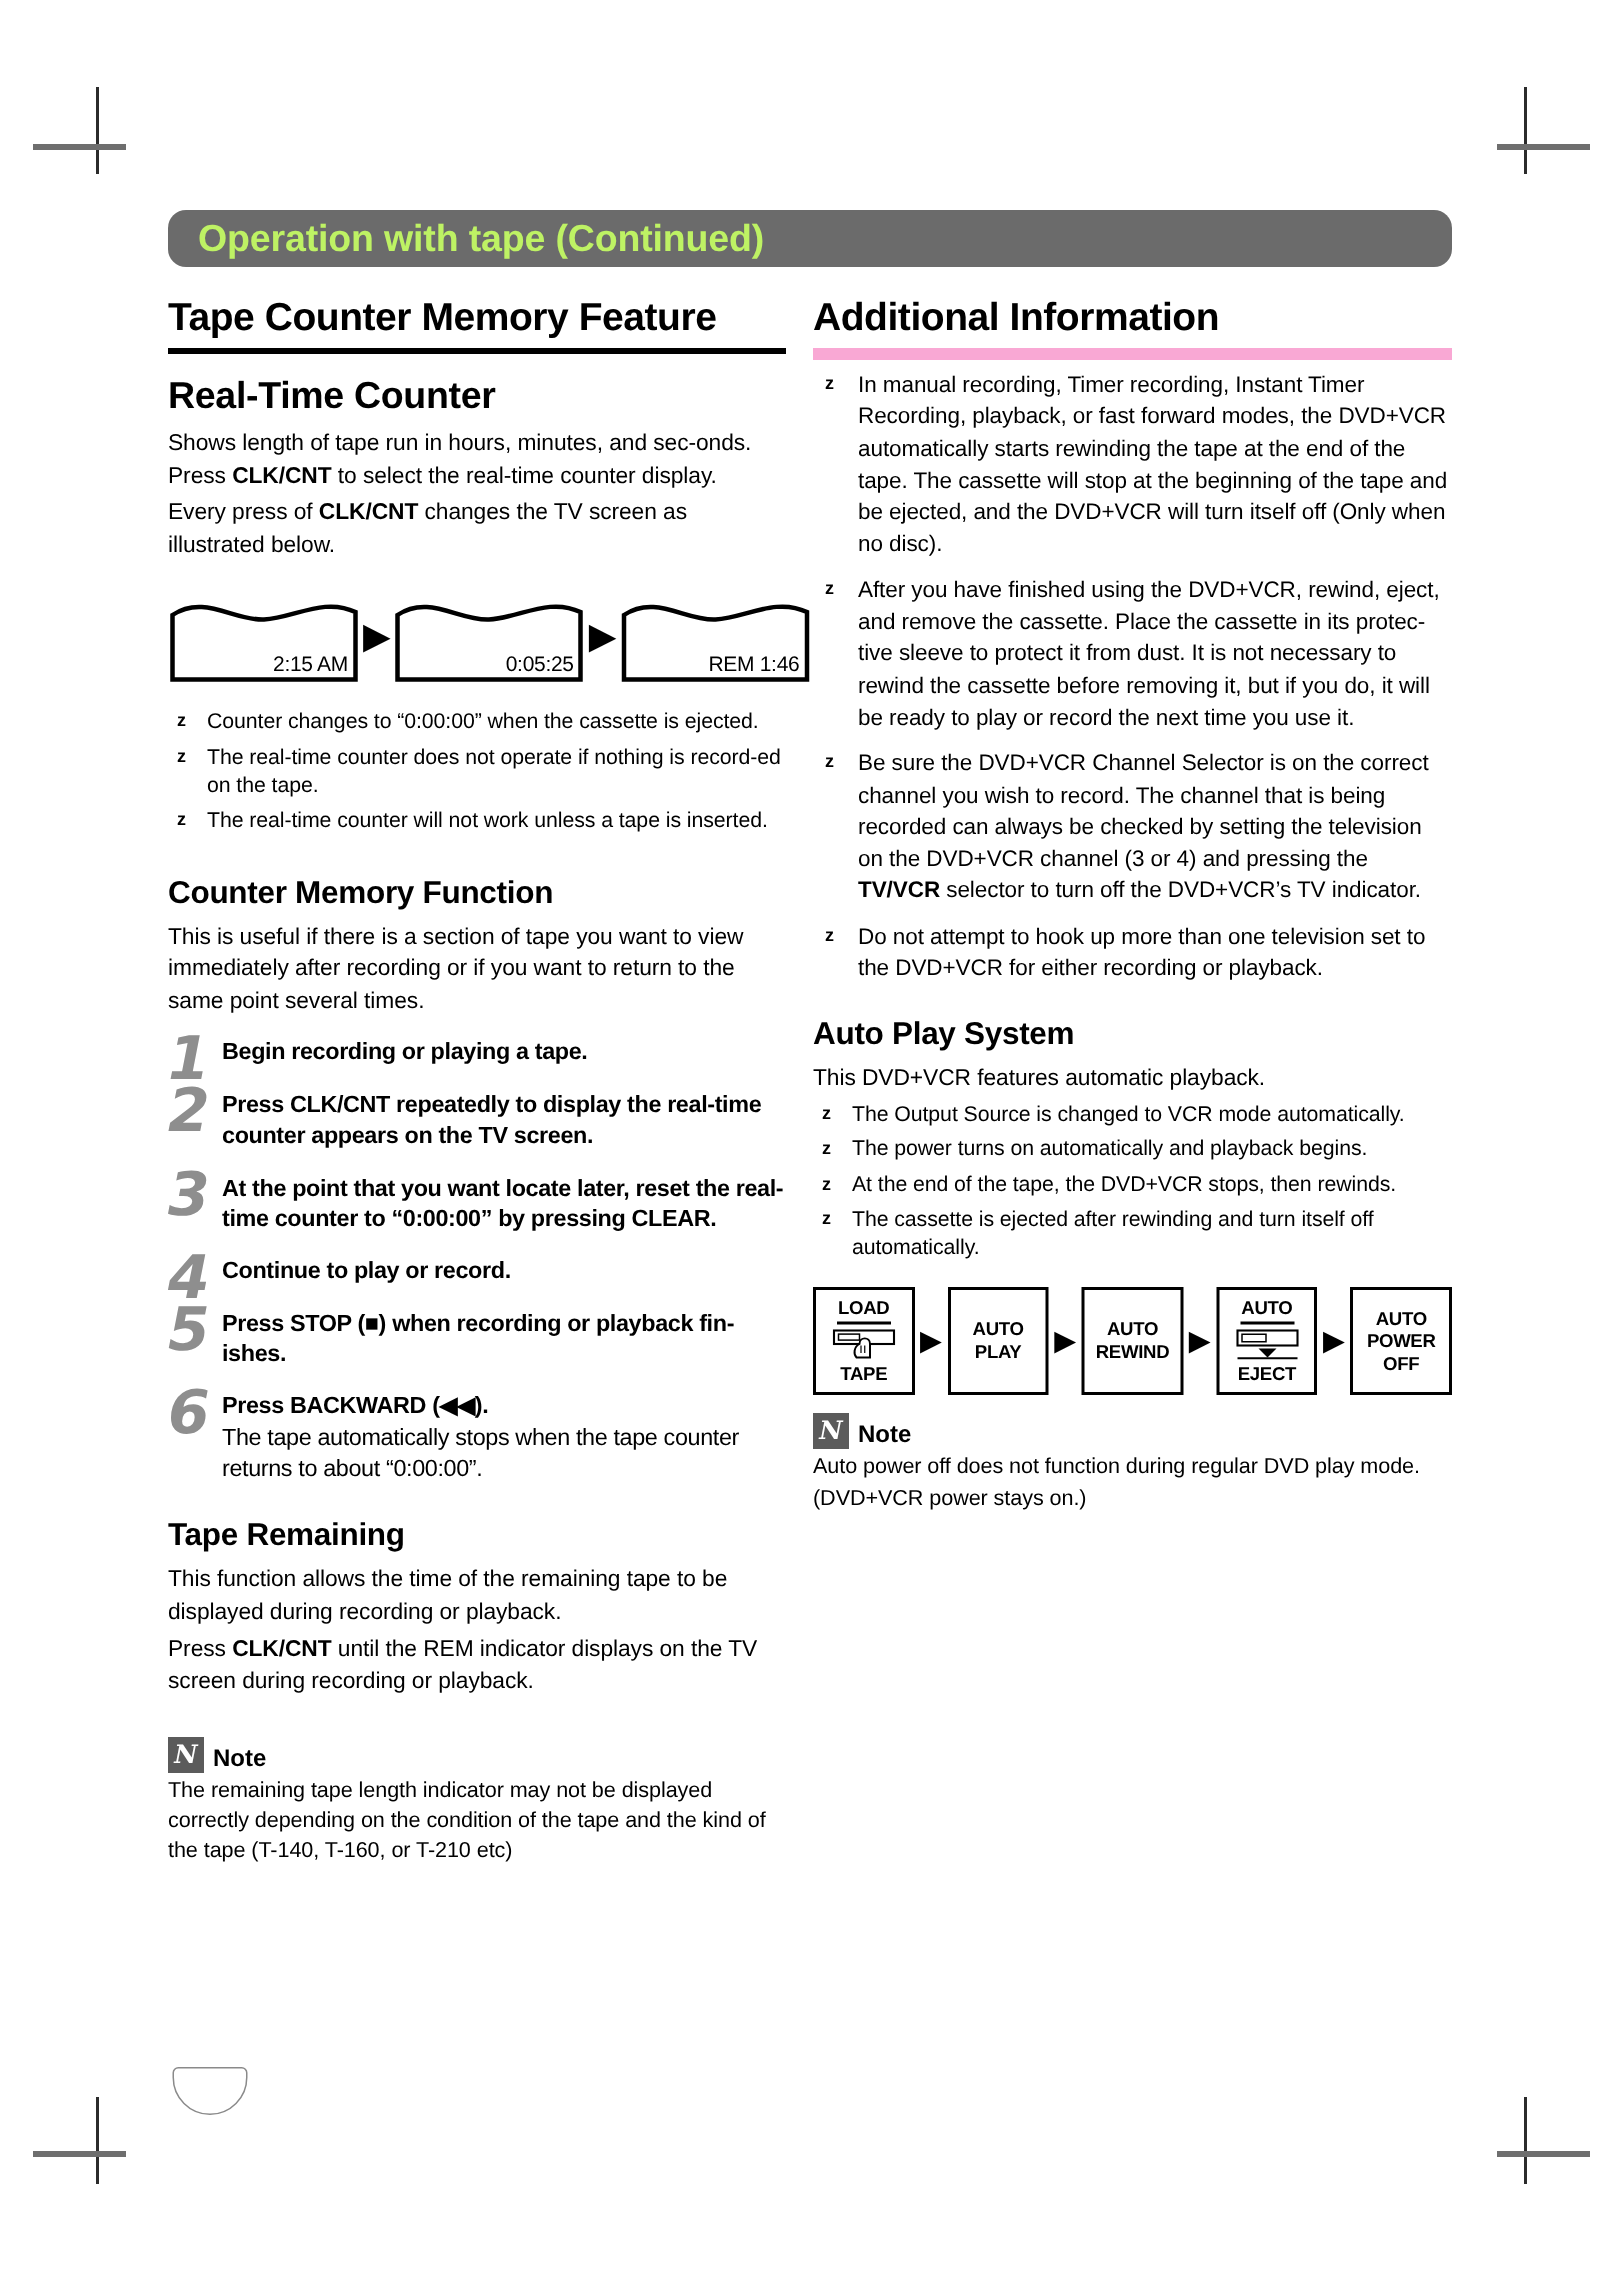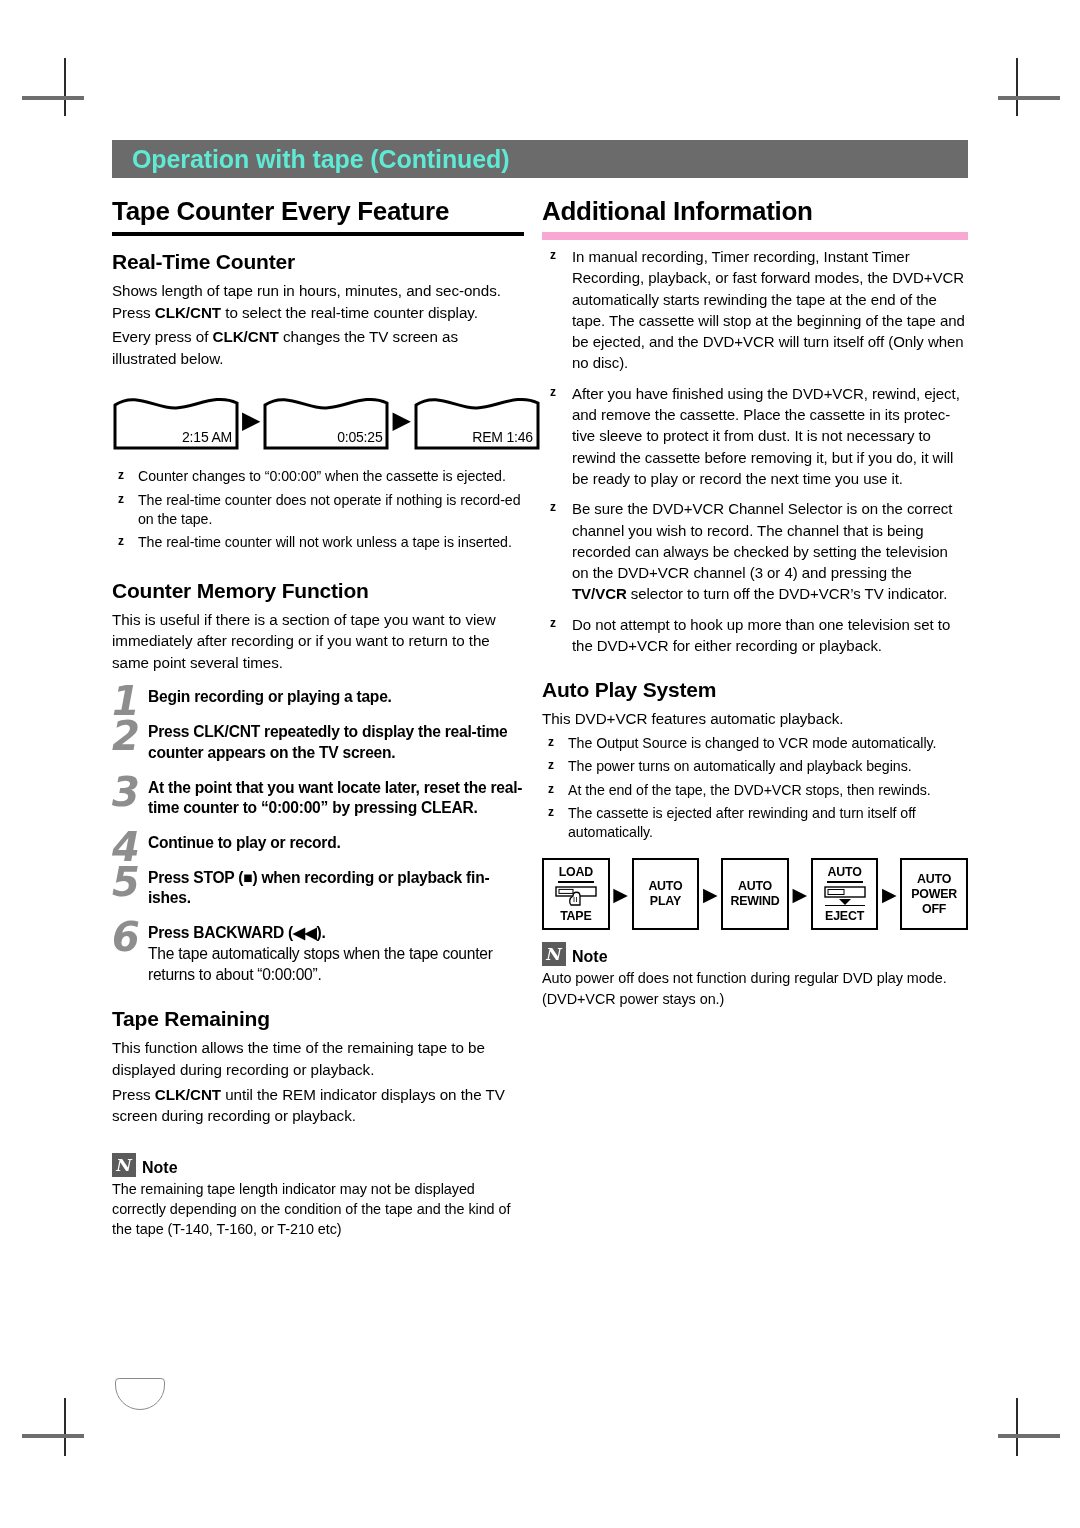--- a/index.html
+++ b/index.html
@@ -28,29 +28,30 @@
   .page {
     position: absolute;
     left: 112px;
     top: 140px;
     width: 856px;
   }
 
   
   .banner {
     background: #6b6b6b;
-    color: #5eead4;
+    color: #bef264;
     height: 38px;
     line-height: 38px;
     font-size: 25px;
     font-weight: bold;
     padding-left: 20px;
     letter-spacing: -0.1px;
     box-sizing: border-box;
     margin-bottom: 18px;
+    border-radius: 12px;
   }
 
   
   .cols {
     display: flex;
     gap: 0;
   }
   .col-left  { width: 430px; padding-right: 18px; box-sizing: border-box; }
   .col-right { width: 426px; }
 
@@ -59,21 +60,21 @@
     font-weight: bold;
     margin: 0 0 4px 0;
     padding-bottom: 5px;
     border-bottom: 4px solid #000;
     display: block;
     letter-spacing: -0.3px;
   }
   h1.sec.right-sec { border-bottom: 8px solid #f9a8d4; }
 
   h2.sub {
-    font-size: 21px;
+    font-size: 25px;
     font-weight: bold;
     margin: 14px 0 6px 0;
     letter-spacing: -0.2px;
   }
 
   p.body {
     font-size: 15.2px;
     line-height: 1.42;
     margin: 0 0 3px 0;
     letter-spacing: -0.05px;
@@ -238,21 +239,21 @@
 <div class="blob"></div>
 
 <div class="page">
 
   <div class="banner">Operation with tape (Continued)</div>
 
   <div class="cols">
 
     <div class="col-left">
 
-      <h1 class="sec">Tape Counter Every Feature</h1>
+      <h1 class="sec">Tape Counter Memory Feature</h1>
 
       <h2 class="sub">Real-Time Counter</h2>
 
       <p class="body"><span>Shows length of tape run in hours, minutes, and sec-onds. Press </span><b>CLK/CNT</b><span> to select the real-time counter display.</span></p>
 
       <p class="body"><span>Every press of </span><b>CLK/CNT</b><span> changes the TV screen as illustrated below.</span></p>
 
       <div class="tvrow">
 
         <div class="tv">

